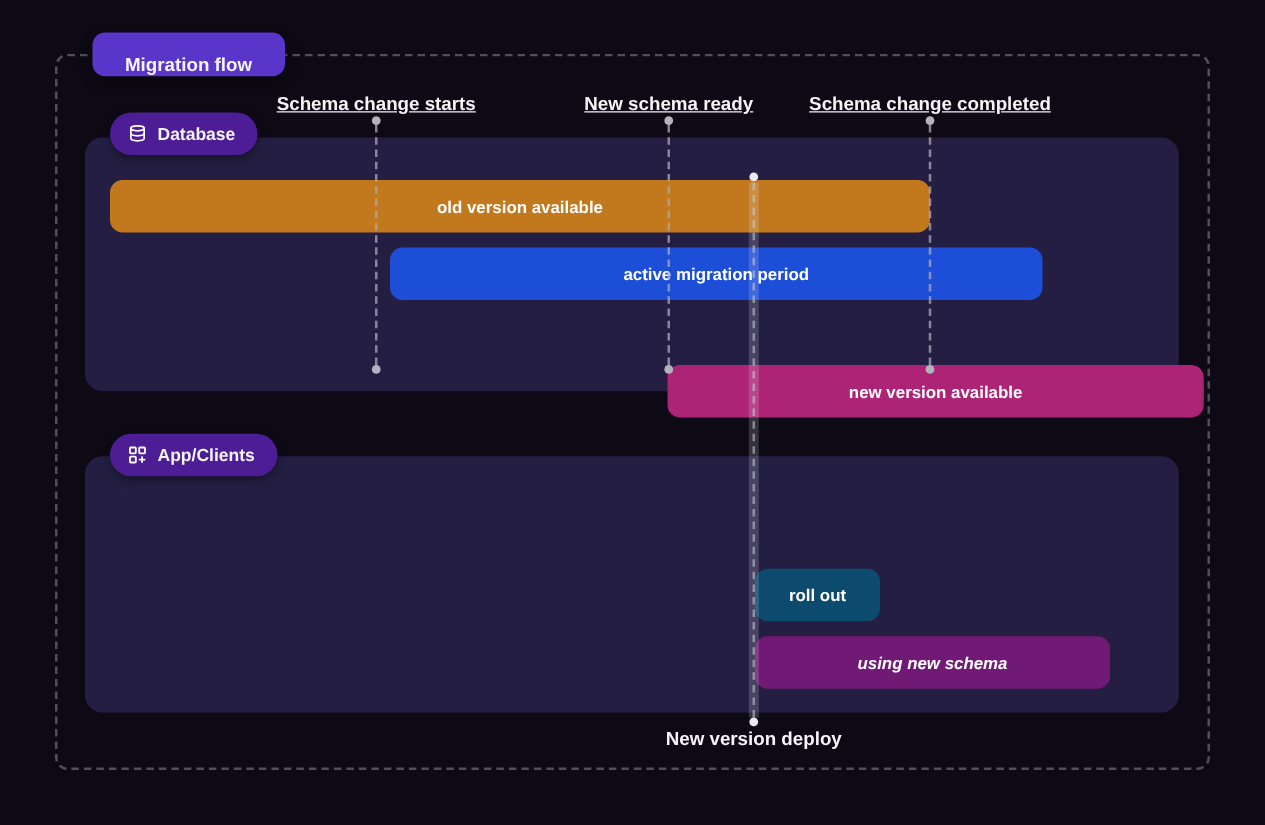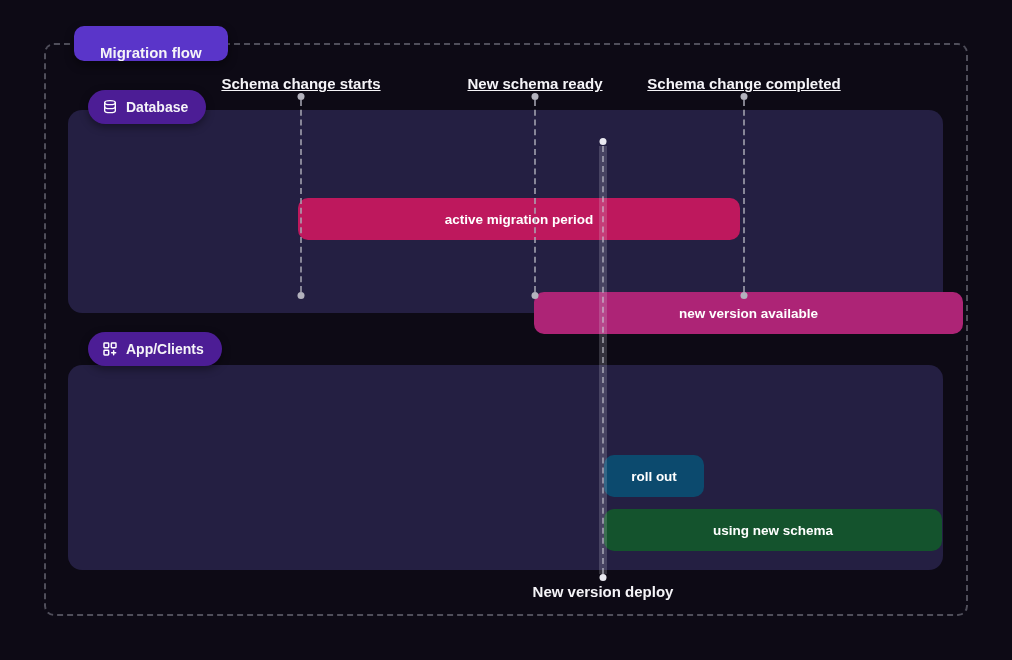--- a/index.html
+++ b/index.html
@@ -28,21 +28,21 @@
   .lane-app{top:365px;height:205px;}
   .lane-badge{
     position:absolute;height:34px;padding:0 18px 0 14px;
     background:#4c1d95;border-radius:18px;
     display:flex;align-items:center;gap:8px;
     font-size:14px;font-weight:bold;z-index:5;
     box-shadow:0 3px 8px rgba(0,0,0,.4);
   }
   .lane-badge .icon{display:flex;align-items:center;}
   .badge-db{left:88px;top:90px;}
-  .badge-app{left:88px;top:332px;justify-content:space-between;}
+  .badge-app{left:88px;top:347px;justify-content:space-between;}
   .bar{
     position:absolute;height:42px;border-radius:10px;
     display:flex;align-items:center;justify-content:center;
     font-size:13.5px;font-weight:bold;color:#ffffff;z-index:2;
   }
   .vmarker{position:absolute;top:0;width:0;z-index:3;}
   .vmarker .vlabel{
     position:absolute;top:75px;left:0;transform:translateX(-50%);
     white-space:nowrap;font-size:15px;font-weight:bold;text-decoration:underline;
   }
@@ -79,33 +79,36 @@
 
 <div class="canvas">
 
   <div class="outer-frame"></div>
 
   <div class="title-badge">
     <span>Migration flow</span>
   </div>
 
   <div class="lane lane-db">
-    <div class="bar" style="left: 230px; top: 88px; width: 442px; background: #be185d;">
+    <div class="bar" style="left: 20px; top: 34px; width: 656px; background: rgb(194, 121, 30);">
+      <span>old version available</span>
+    </div>
+    <div class="bar" style="left: 244px; top: 88px; width: 522px; background: #1d4ed8;">
       <span>active migration period</span>
     </div>
     <div class="bar" style="left: 466px; top: 142px; width: 429px; background: rgb(173, 36, 118); margin-top: 40px;">
       <span>new version available</span>
     </div>
   </div>
 
   <div class="lane lane-app">
     <div class="bar" style="left: 536px; top: 90px; width: 100px; background: #0c4a6e;">
       <span>roll out</span>
     </div>
-    <div class="bar" style="left: 536px; top: 144px; width: 338px; background: #14532d;">
+    <div class="bar" style="left: 536px; top: 144px; width: 284px; background: #701a75; font-style: italic;">
       <span>using new schema</span>
     </div>
   </div>
 
   <div class="lane-badge badge-db">
     <span class="icon">
       <svg width="16" height="16" viewBox="0 0 24 24" fill="none" stroke="#ffffff" stroke-width="2" stroke-linecap="round">
         <ellipse cx="12" cy="5.5" rx="8" ry="3"></ellipse>
         <path d="M4 5.5v6c0 1.66 3.58 3 8 3s8-1.34 8-3v-6"></path>
         <path d="M4 11.5v6c0 1.66 3.58 3 8 3s8-1.34 8-3v-6"></path>

